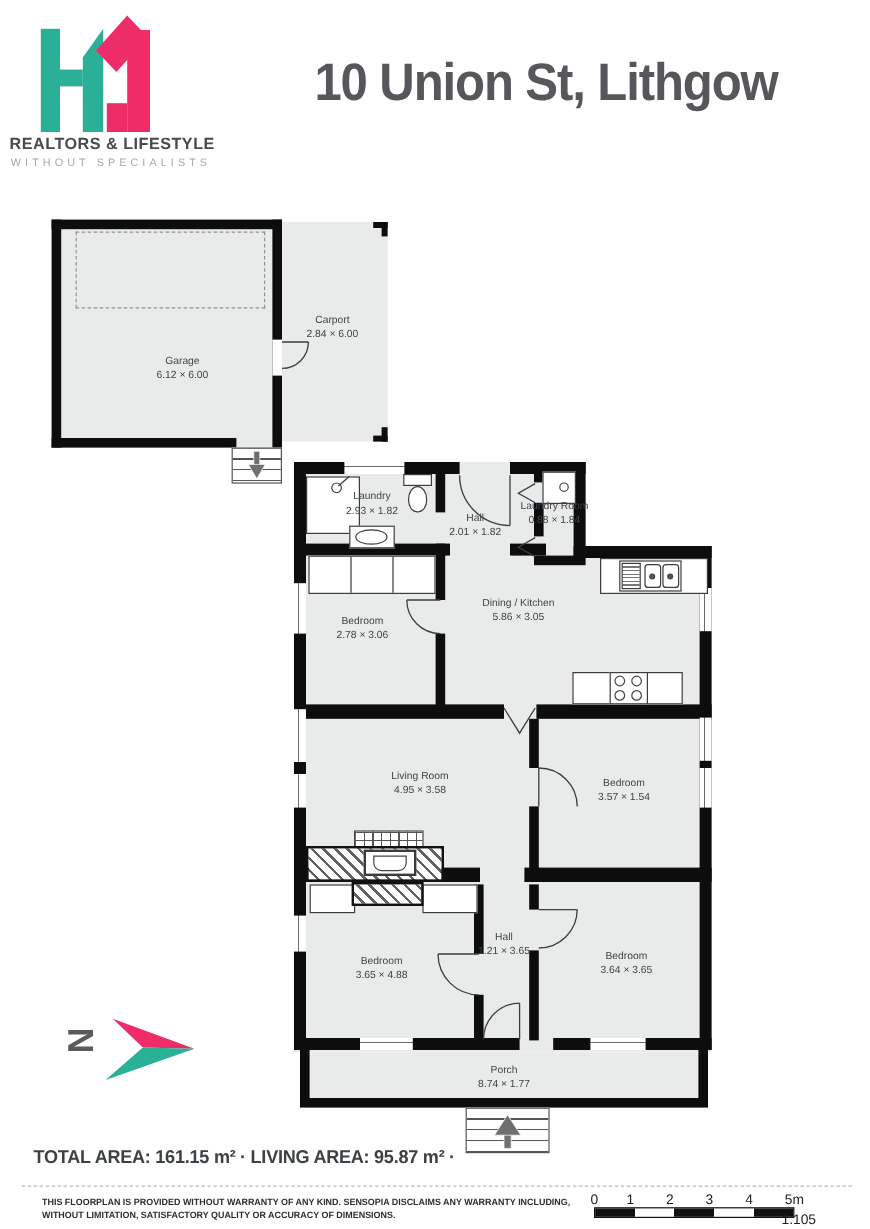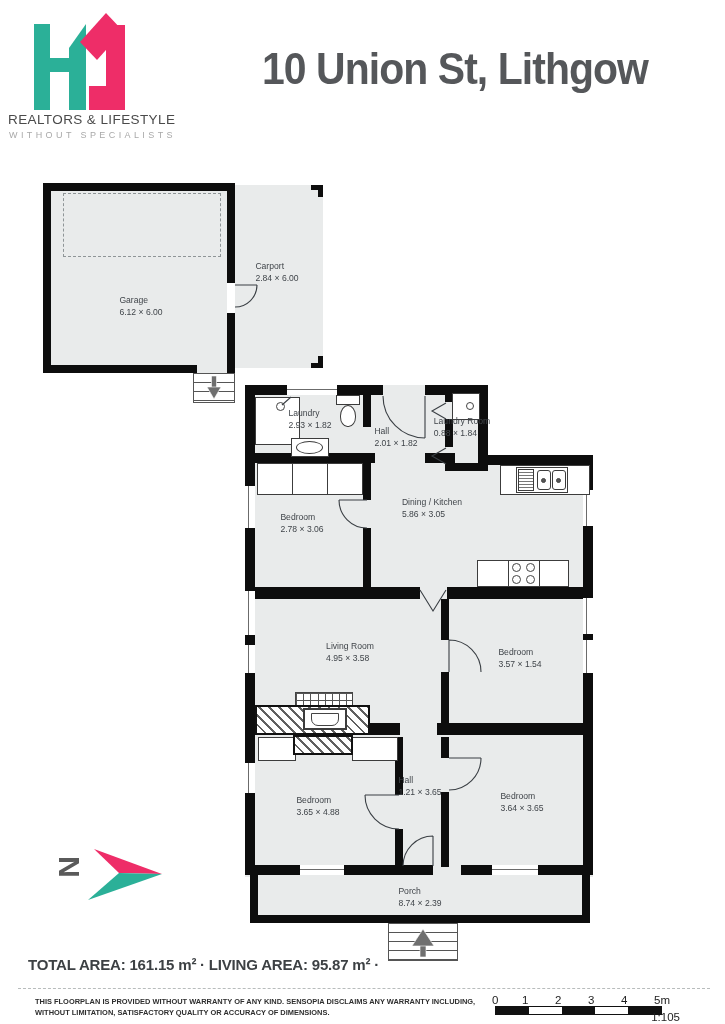--- a/index.html
+++ b/index.html
@@ -2,40 +2,40 @@
 <html><head>
 <meta charset="utf-8">
 <style>
   html,body{margin:0;padding:0;background:#fff}
   .page{position:relative;width:725px;height:1024px;background:#fff;overflow:hidden;
         font-family:"Liberation Sans","DejaVu Sans",sans-serif}
   
   .title{position:absolute;left:195px;top:44px;width:520px;text-align:center;
          font-size:44px;font-weight:bold;color:#55575a;letter-spacing:-1px;
          transform:scaleX(.93);transform-origin:center;white-space:nowrap}
-  .brand1{position:absolute;left:8px;top:112px;font-size:13.5px;font-weight:normal;color:#4a4a4a;letter-spacing:.4px}
+  .brand1{position:absolute;left:8px;top:112px;font-size:13.5px;font-weight:bold;color:#4a4a4a;letter-spacing:.4px}
   .brand2{position:absolute;left:9px;top:130px;font-size:9px;color:#a9a9a9;letter-spacing:3.4px}
   
   .fill{position:absolute;background:#e9ebeb}
   .wall{position:absolute;background:#0d0d0d}
   .gap{position:absolute;background:#e9ebeb}
   .win-h{position:absolute;height:10px;background:linear-gradient(to bottom,#fff 0 3.5px,#6b6b6b 3.5px 4.5px,#fff 4.5px 100%)}
   .win-v{position:absolute;width:10px;background:linear-gradient(to right,#fff 0 3.5px,#6b6b6b 3.5px 4.5px,#fff 4.5px 100%)}
   .fx{position:absolute;background:#fff;border:1px solid #3c3c3c;box-sizing:border-box}
   .dot{position:absolute;border:1px solid #444;border-radius:50%;background:#fff;box-sizing:border-box}
   .hatch{position:absolute;border:2px solid #111;box-sizing:border-box;
          background:repeating-linear-gradient(45deg,#fff 0 5px,#606060 5px 7px)}
   .grid{position:absolute;background:
         repeating-linear-gradient(to right,#555 0 1px,transparent 1px 7.2px),
         repeating-linear-gradient(to bottom,#555 0 1px,transparent 1px 7px),#fff;
         border:1px solid #444;box-sizing:border-box}
   .stairs{position:absolute;background:repeating-linear-gradient(to bottom,#fff 0 8px,#555 8px 9px),#fff;
           border:1px solid #555;box-sizing:border-box}
   .dotted{position:absolute;border:1px dashed #8f9597;box-sizing:border-box}
-  .rl{position:absolute;transform:translate(-50%,-50%);font-size:8.6px;
+  .rl{position:absolute;transform:translate(-50%,-50%);text-align:center;font-size:8.6px;
       line-height:1.4;color:#40454a;white-space:nowrap}
   .svgo{position:absolute;left:0;top:0}
   
   .north{position:absolute;left:58px;top:850px;font-size:30px;font-weight:bold;color:#5a5a5a;
          transform:rotate(-90deg)}
   
   .total{position:absolute;left:28px;top:956px;font-size:15.5px;font-weight:bold;color:#3d4144;
          letter-spacing:-.2px;transform:scaleX(.97);transform-origin:left}
   .total span{margin-right:4px}
   .dash{position:absolute;left:18px;top:988px;width:692px;border-top:1px dashed #b8bcbc}
@@ -180,21 +180,21 @@
       <path d="M282,405 L291,397"></path>
     </g>
     <g fill="#6f6f6f" stroke="#fff" stroke-width="0.6">
       <path d="M211.5,376 h5 v12 h-5 z"></path>
       <polygon points="207,387 221,387 214,399"></polygon>
       <path d="M420,944 h6 v13 h-6 z"></path>
       <polygon points="412,946 434,946 423,929"></polygon>
     </g>
   </svg>
 
-  <div class="rl" style="left:141px;top:306px">
+  <div class="rl" style="left:152px;top:306px">
       <div>Garage</div>
       <div>6.12 × 6.00</div>
     </div>
   <div class="rl" style="left:277px;top:272px">
       <div>Carport</div>
       <div>2.84 × 6.00</div>
     </div>
   <div class="rl" style="left:310px;top:419px">
       <div>Laundry</div>
       <div>2.93 × 1.82</div>
@@ -230,21 +230,21 @@
   <div class="rl" style="left:420px;top:786px">
       <div>Hall</div>
       <div>1.21 × 3.65</div>
     </div>
   <div class="rl" style="left:522px;top:802px">
       <div>Bedroom</div>
       <div>3.64 × 3.65</div>
     </div>
   <div class="rl" style="left:420px;top:897px">
       <div>Porch</div>
-      <div>8.74 × 2.39</div>
+      <div>8.74 × 1.77</div>
     </div>
 
   <div class="north">N</div>
   <svg style="position:absolute;left:88px;top:845px" width="75" height="60" viewBox="0 0 75 60">
     <polygon points="6,4 74,29 31,28" fill="#ee2d68"></polygon>
     <polygon points="0,55 74,29 31,28" fill="#2bb098"></polygon>
   </svg>
 
   <div class="total">
     <span>TOTAL AREA:</span><span>161.15 m²</span><span>·</span><span>LIVING AREA:</span><span>95.87 m²</span><span>·</span>

